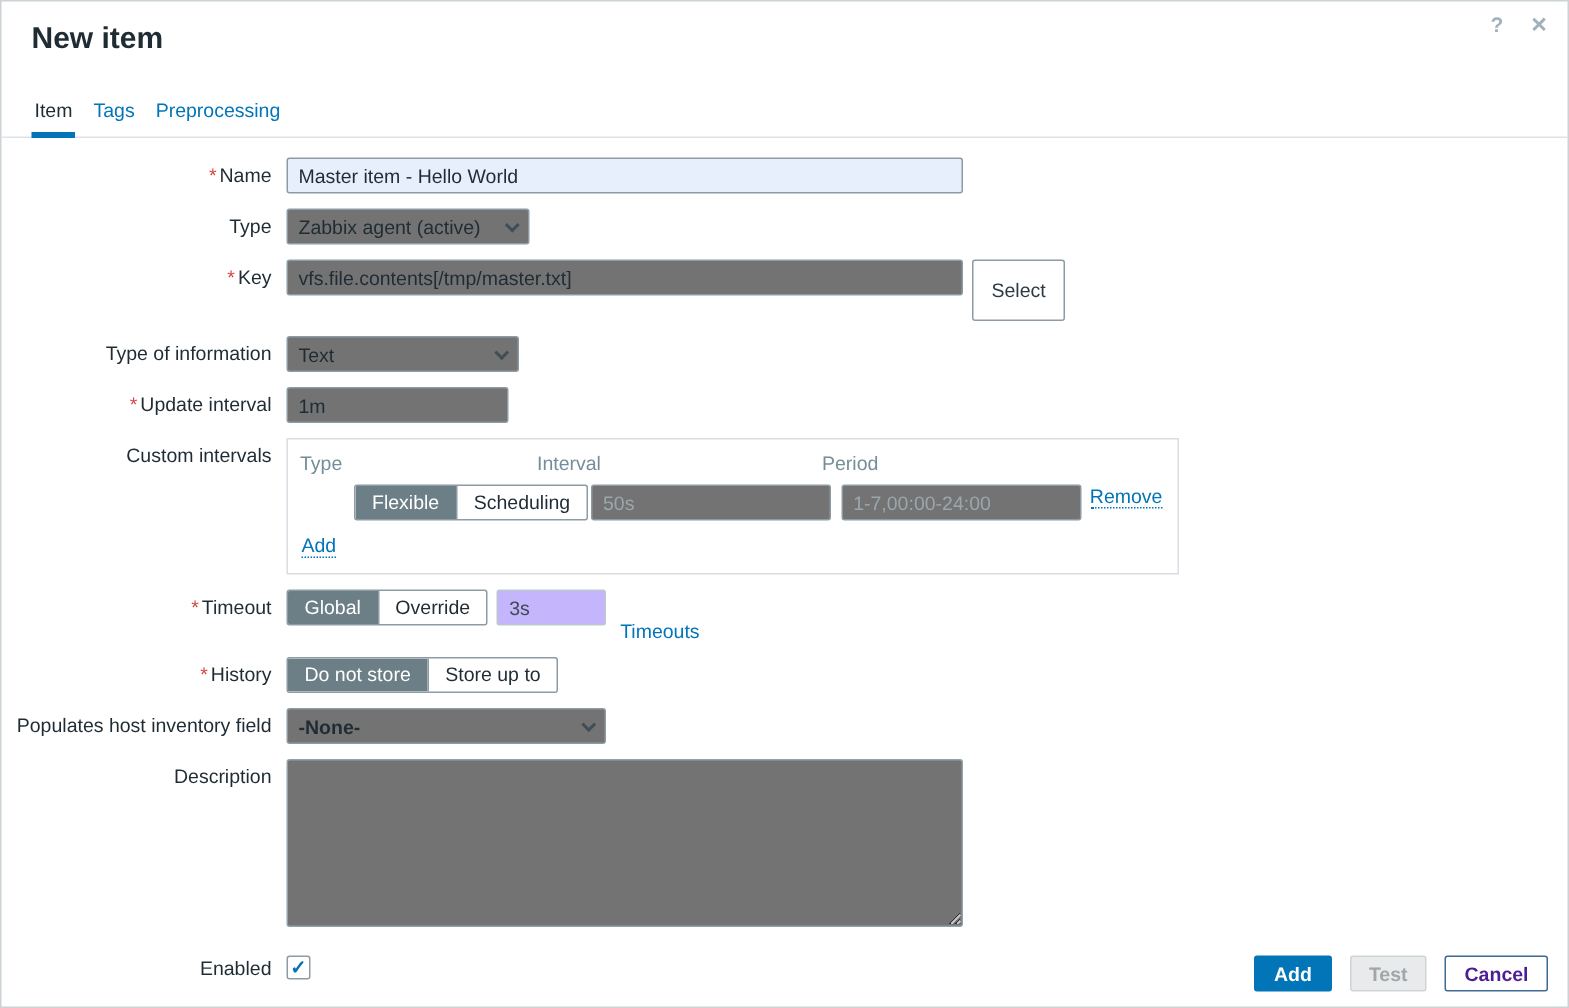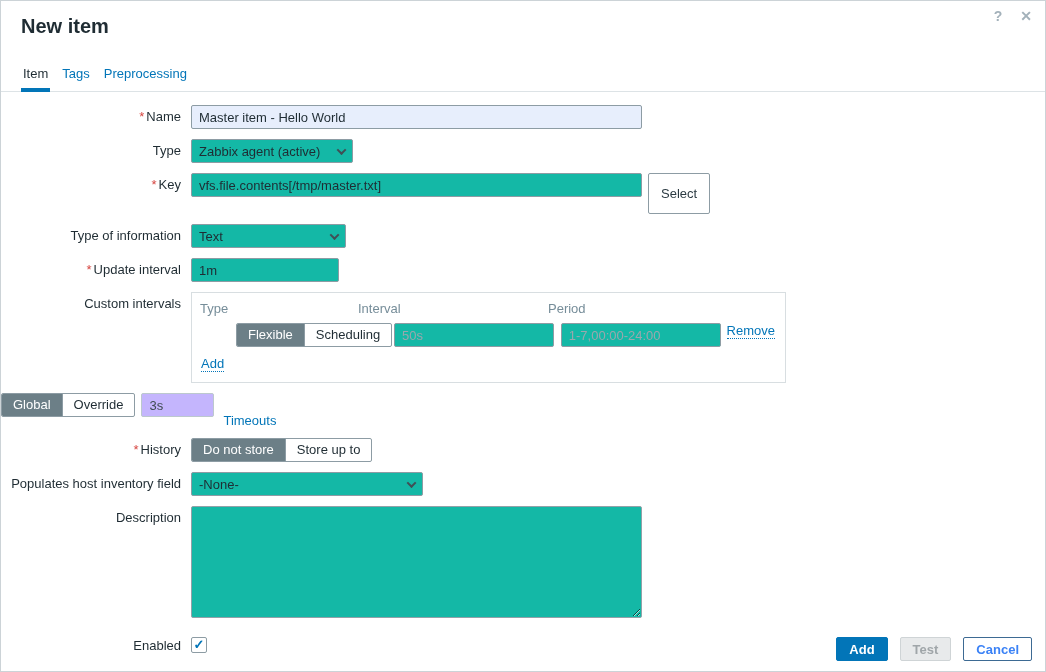--- a/index.html
+++ b/index.html
@@ -28,32 +28,32 @@
     content:""; position:absolute; left:0; right:0; bottom:-1px; height:4px; background:#0275b8;
   }
   
   .form { padding-top: 13px; }
   .row { display:flex; align-items:flex-start; margin-bottom: 10px; }
   .flabel { flex:0 0 190px; width:190px; text-align:right; padding-right:10px; padding-top:4px; white-space:nowrap; color:#1f2c33; }
   .req { color:#d64540; margin-right: 2px; }
   .txt, .sel, textarea {
     height: 24px; border:1px solid #8d9ca4; border-radius:2px;
     font-family:"Liberation Sans", sans-serif; font-size:13px; color:#1f2c33;
-    padding: 0 7px; background:#14b8a6; outline:none;
+    padding: 0 7px; background:#737373; outline:none;
   }
   .txt::placeholder { color:#9aa7ad; }
   .sel { display:flex; align-items:center; justify-content:space-between; cursor:pointer; }
   .chev { width:7px; height:7px; border-right:2px solid #414e55; border-bottom:2px solid #414e55;
           transform: rotate(45deg) translate(-1px,-1px); margin-left:8px; }
   .w-name { width:451px; background:#e7eefc; }
   .w-type { width:162px; }
   .w-key { width:451px; }
   .w-toi { width:155px; }
   .w-upd { width:148px; }
-  .w-inv { width:232px; }
+  .w-inv { width:213px;font-weight:bold; }
   .btn-plain {
     height:41px; padding:0 12px; margin-left:6px;
     background:#fff; border:1px solid #8d9ca4; border-radius:2px;
     font-family:"Liberation Sans", sans-serif; font-size:13px; color:#2b3a42; cursor:pointer;
   }
   
   .seg { display:inline-flex; border:1px solid #8d9ca4; border-radius:2px; height:24px; overflow:hidden; background:#fff; }
   .seg span { display:inline-block; line-height:22px; padding:0 11px; cursor:pointer; color:#1f2c33; }
   .seg span + span { border-left:1px solid #8d9ca4; }
   .seg span.on { background:#6c7f87; color:#fff; border-color:#6c7f87; }
@@ -76,21 +76,21 @@
   
   .cbx { width:16px; height:16px; border:1px solid #8d9ca4; border-radius:2px; background:#fff;
          display:flex; align-items:center; justify-content:center; margin-top:3px;
          color:#0275b8; font-weight:700; font-size:13px; line-height:14px; cursor:pointer; }
   
   .footer { position:absolute; right:13px; bottom:10px; display:flex; gap:12px; }
   .btn { height:24px; padding:0 12px; border-radius:2px; font-family:"Liberation Sans", sans-serif;
          font-size:13px; font-weight:600; cursor:pointer; }
   .btn-primary { background:#0275b8; border:1px solid #0275b8; color:#fff; }
   .btn-disabled { background:#e8eaeb; border:1px solid #cfd4d6; color:#a0a6a9; cursor:default; }
-  .btn-cancel { background:#fff; border:1px solid #3d6a93; color:#3b82f6; }
+  .btn-cancel { background:#fff; border:1px solid #3d6a93; color:#4c1d95; }
   .mb16 { margin-bottom:16px; }
 </style>
 </head>
 <body>
 
 <div class="dialog">
 
   <div class="dlg-header">
     <div class="dlg-title">New item</div>
     <div class="dlg-icons">
@@ -166,20 +166,23 @@
           <div class="col-per">
             <input class="txt" placeholder="1-7,00:00-24:00" style="">
           </div>
           <a class="lnk dotted">Remove</a>
         </div>
         <a class="lnk dotted ci-add">Add</a>
       </div>
     </div>
 
     <div class="row">
+      <div class="flabel">
+        <span class="req">*</span><span>Timeout</span>
+      </div>
       <div class="seg">
         <span class="on">Global</span>
         <span>Override</span>
       </div>
       <input class="txt dis" disabled="" value="3s" style="">
       <a class="lnk after-lnk">Timeouts</a>
     </div>
 
     <div class="row">
       <div class="flabel">

